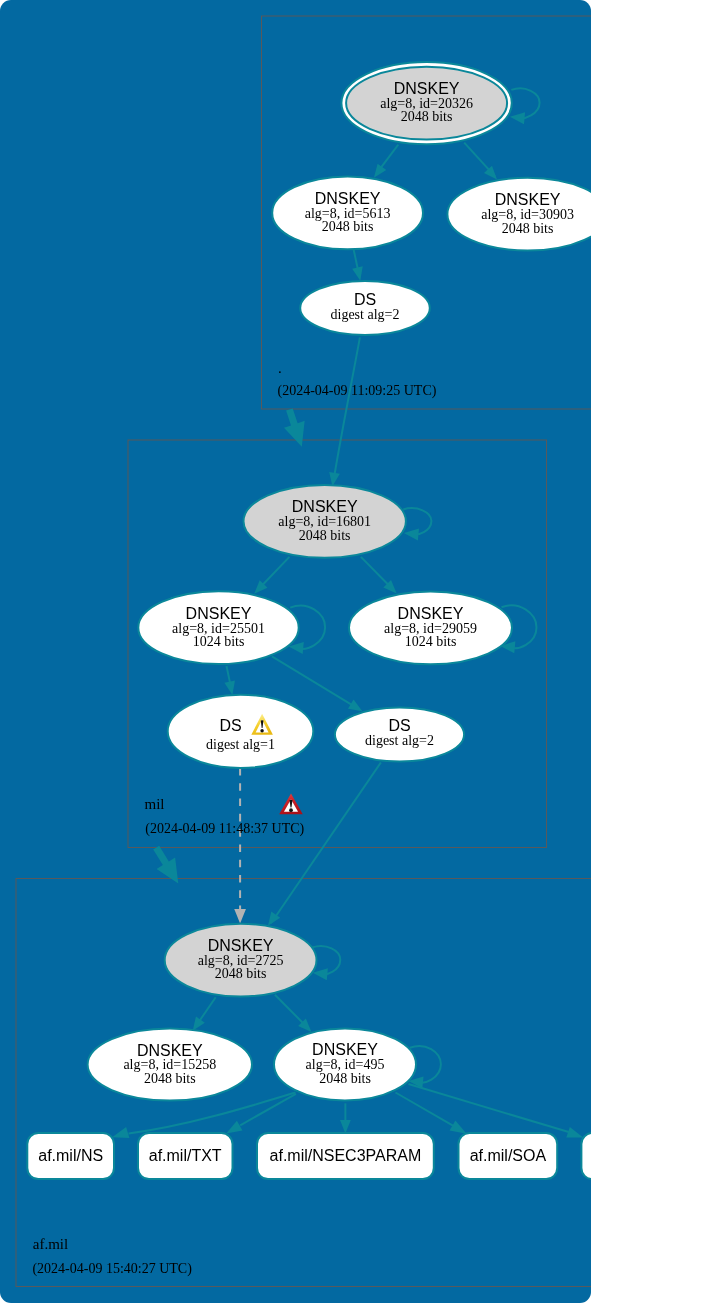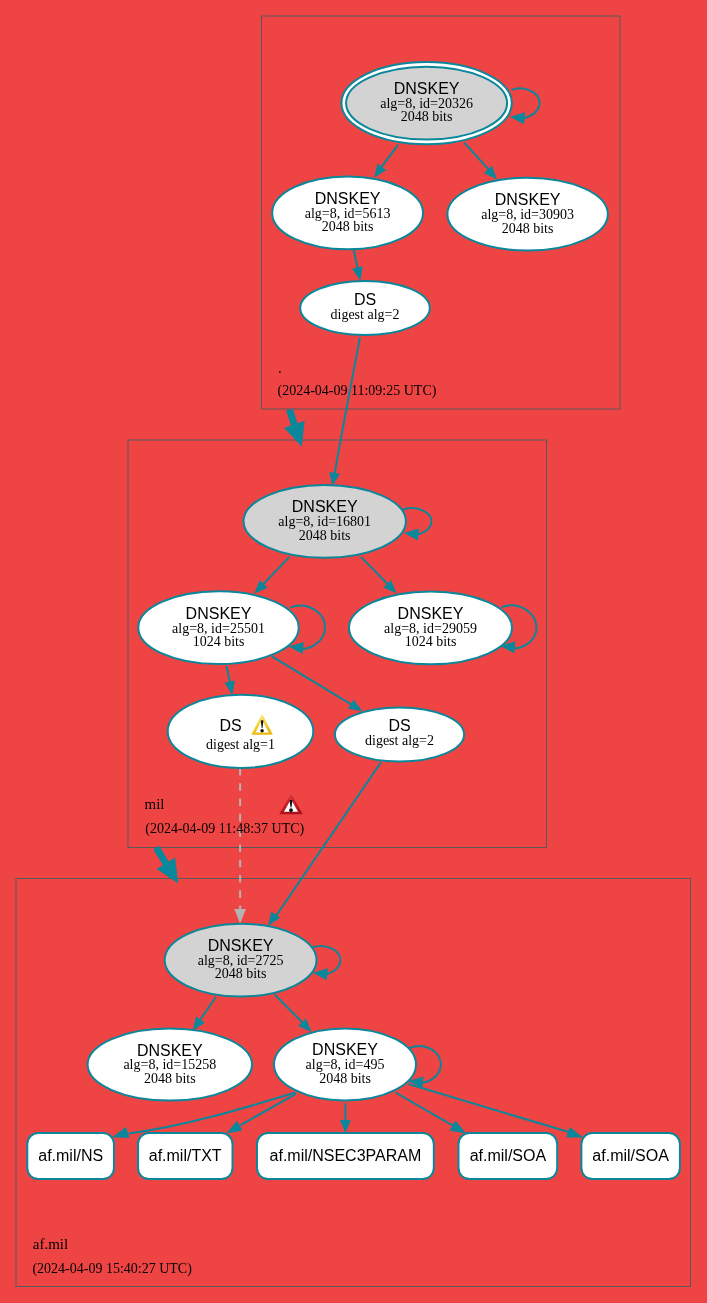--- a/index.html
+++ b/index.html
@@ -1,17 +1,17 @@
 <!DOCTYPE html>
 <html><head>
 <meta charset="utf-8">
 <title>DNSSEC Authentication Chain</title>
 <style>
   html,body{margin:0;padding:0;background:#ffffff;}
-  #page{position:relative;width:707px;height:1303px;background:#ef4444;overflow:hidden;}
+  #page{position:relative;width:591px;height:1303px;background:#0369a1;overflow:hidden;border-radius:11px;}
   svg#graph{display:block;shape-rendering:geometricPrecision;}
   .zone-box{fill:none;stroke:#59595b;stroke-width:1;}
   .node-shape{stroke:#0a879a;stroke-width:2;}
   .fill-sep{fill:#d3d3d3;}
   .fill-plain{fill:#ffffff;}
   .t-main{font-family:"Liberation Sans",sans-serif;font-size:16px;fill:#000000;text-anchor:middle;}
   .t-sub{font-family:"Liberation Serif",serif;font-size:14px;fill:#000000;text-anchor:middle;}
   .t-zone{font-family:"Liberation Serif",serif;font-size:14px;fill:#000000;text-anchor:start;}
   .t-zonename{font-family:"Liberation Serif",serif;font-size:15px;fill:#000000;text-anchor:start;}
   .e-line{fill:none;stroke:#0a879a;stroke-width:2;}

